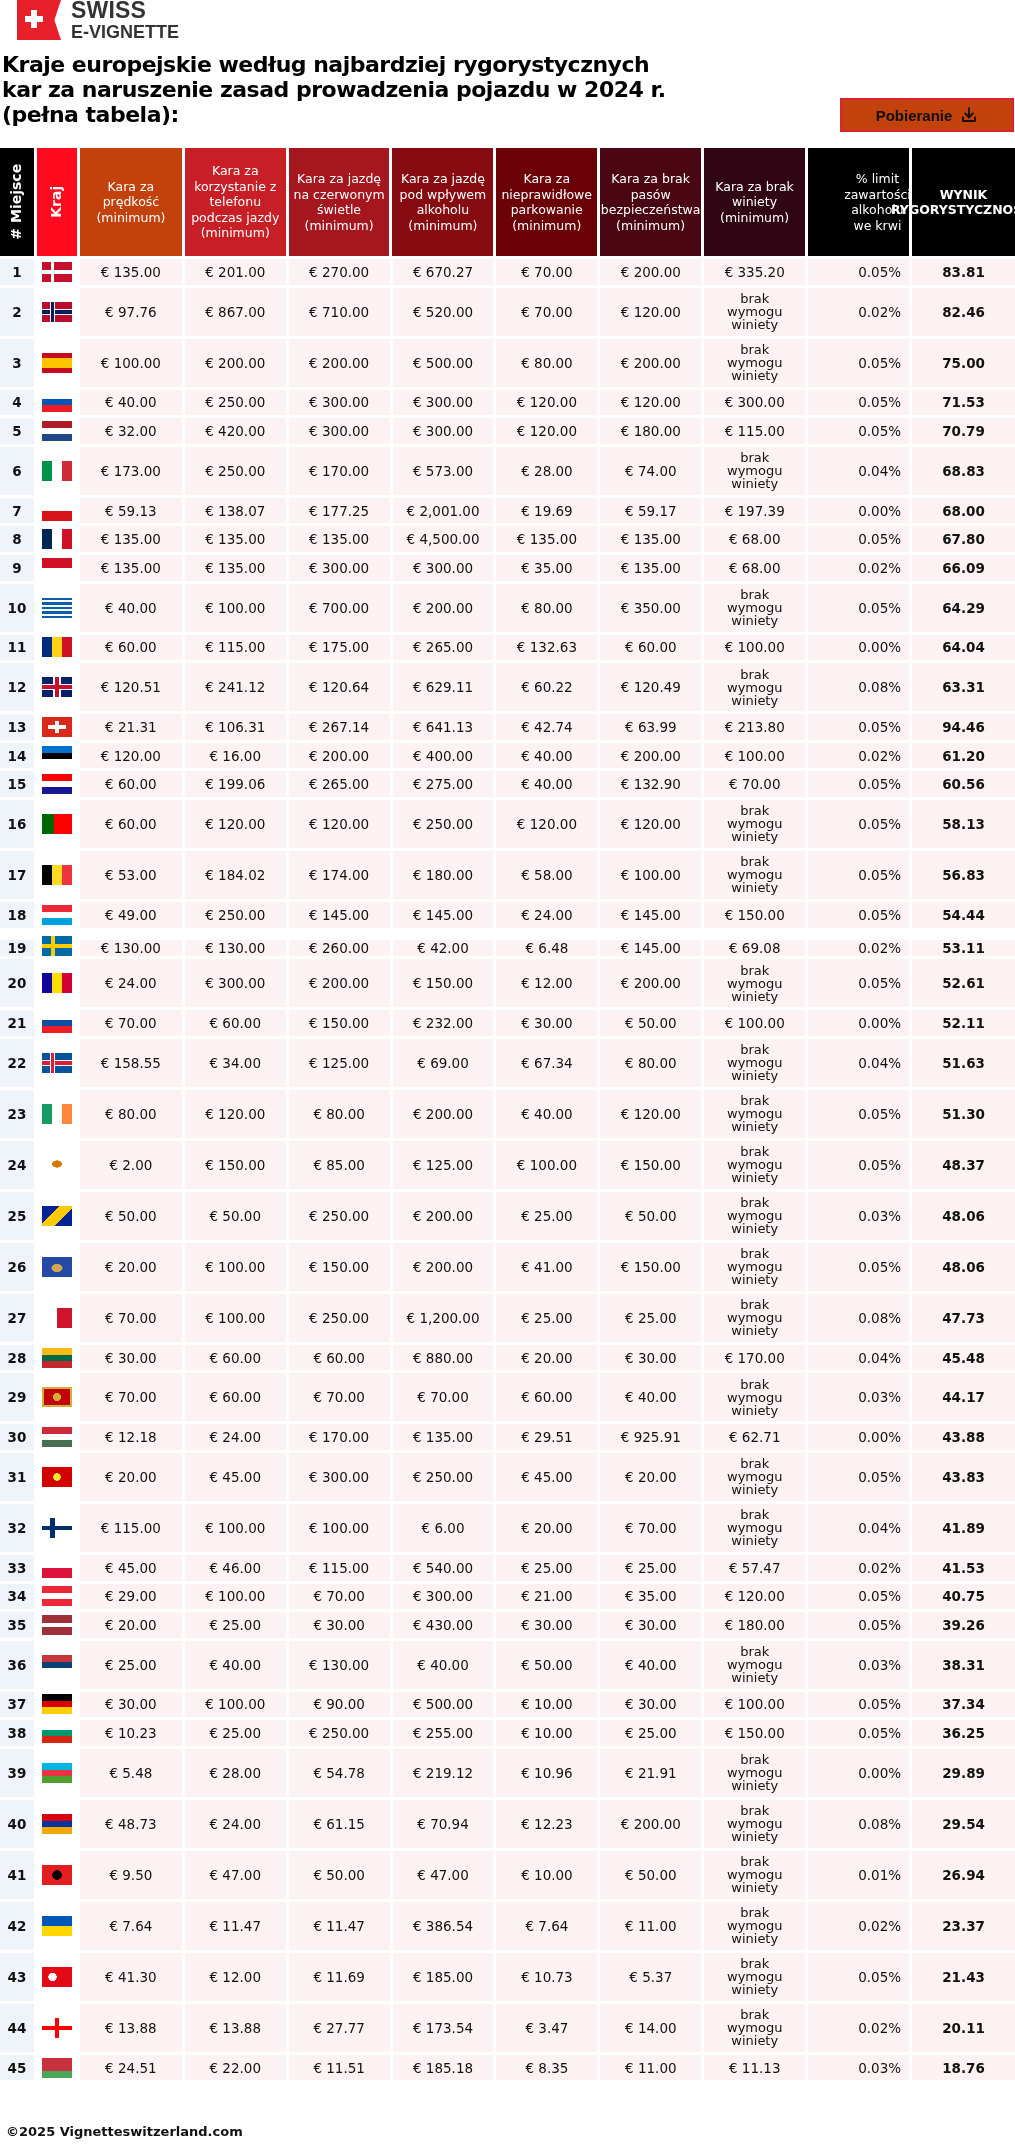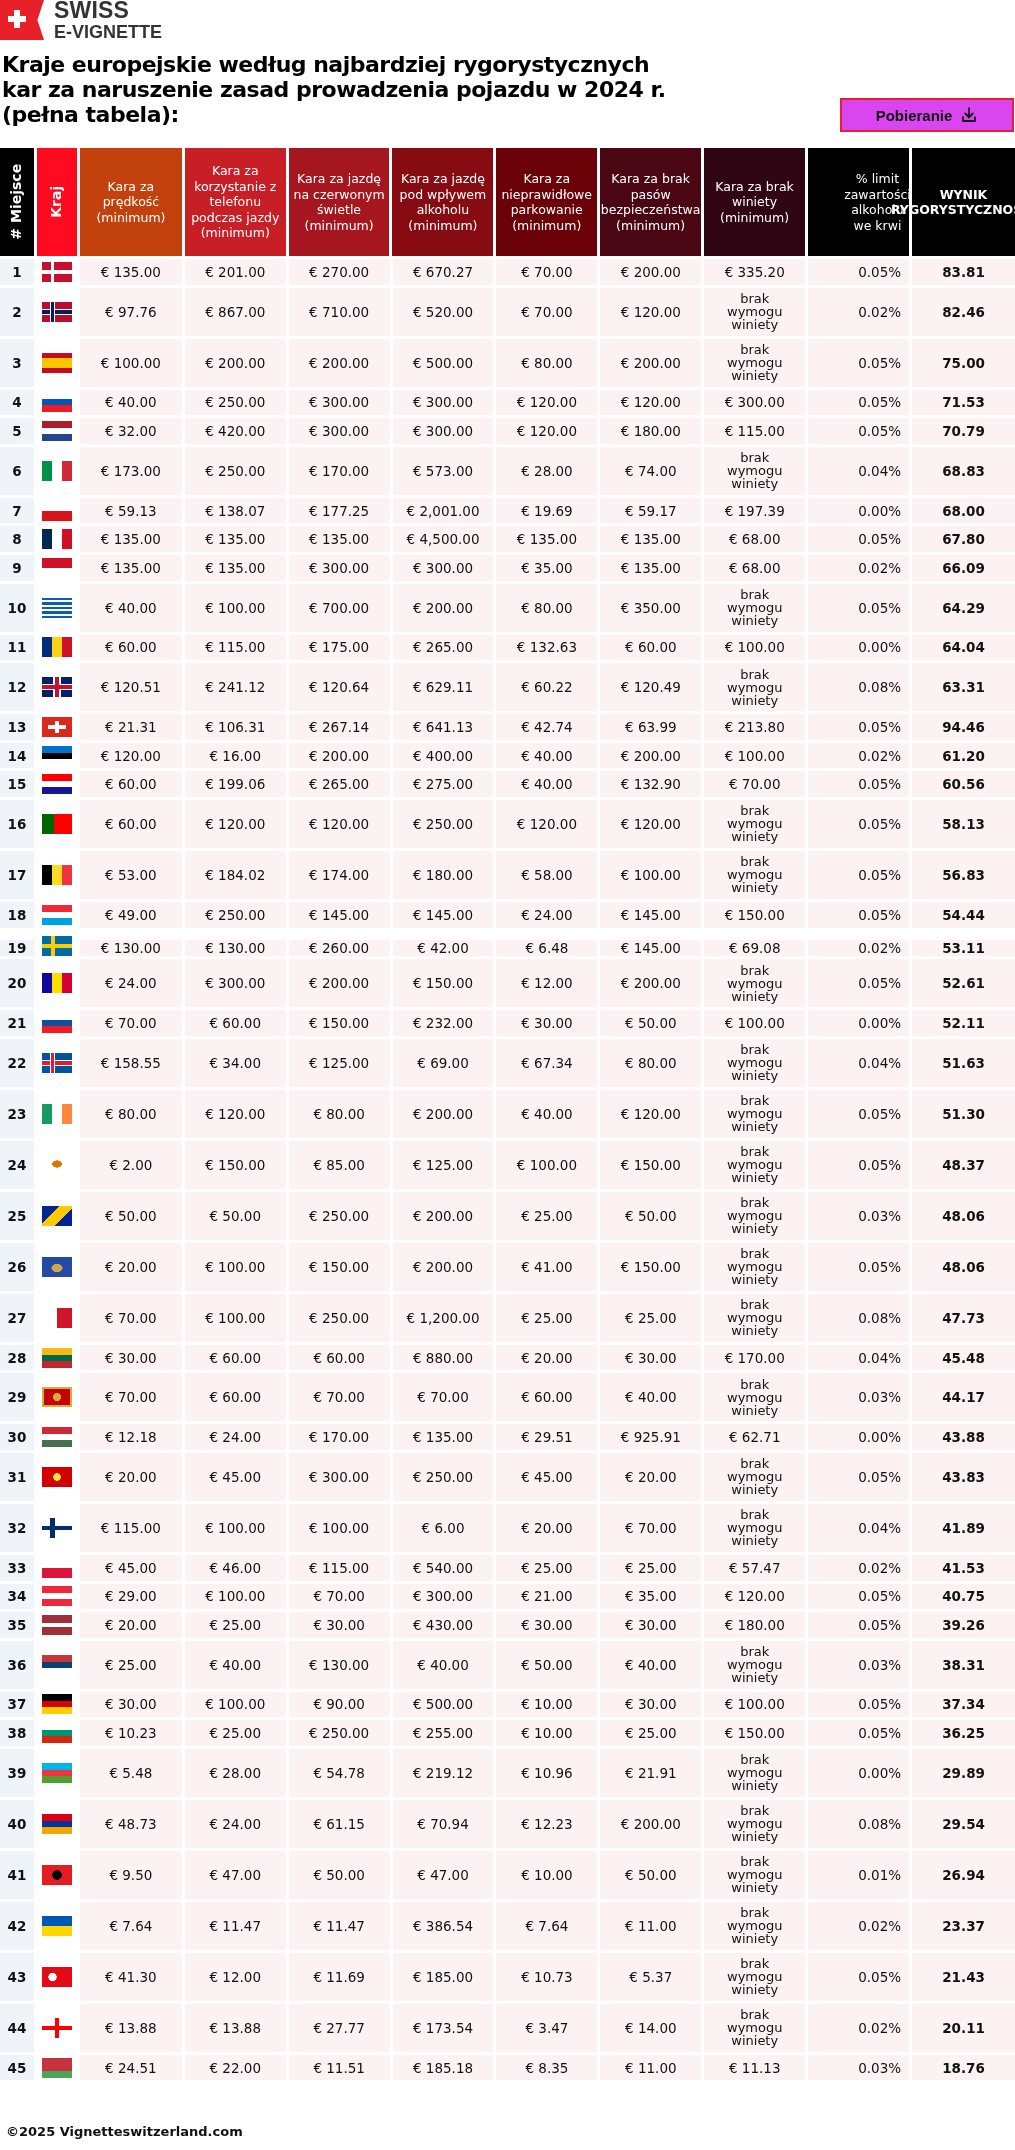--- a/index.html
+++ b/index.html
@@ -1,25 +1,25 @@
 <!DOCTYPE html>
 <html><head>
 <meta charset="utf-8">
 <style>
   * { box-sizing: border-box; margin: 0; padding: 0; }
   body { width: 1015px; height: 2150px; background: #ffffff; font-family: "DejaVu Sans", sans-serif; color: #111; position: relative; overflow: hidden; }
-  .logo { position: absolute; left: 0; top: 0; height: 40px; display: flex; align-items: center; }
+  .logo { position: absolute; left: 17px; top: 0; height: 40px; display: flex; align-items: center; }
   .logo-flag { width: 44px; height: 40px; background: #e8202a; position: relative; clip-path: polygon(0 0, 100% 0, 85% 50%, 100% 100%, 0 100%); }
   .logo-flag .cross-h { position: absolute; left: 8px; top: 16px; width: 18px; height: 6px; background: #fff; }
   .logo-flag .cross-v { position: absolute; left: 14px; top: 10px; width: 6px; height: 18px; background: #fff; }
   .logo-text { margin-left: 10px; line-height: 1; color: #333; font-family: "Liberation Sans", sans-serif; font-weight: bold; }
   .logo-text .l1 { font-size: 23px; letter-spacing: 0.2px; }
   .logo-text .l2 { font-size: 18px; margin-top: 1px; }
   .title { position: absolute; left: 2px; top: 52px; width: 690px; font-family: "DejaVu Sans", sans-serif; font-weight: bold; font-size: 22px; line-height: 25px; color: #000; letter-spacing: -0.5px; }
-  .download-btn { position: absolute; left: 840px; top: 98px; width: 174px; height: 34px; border: 2px solid #e02230; border-radius: 0; background: #d946ef; display: flex; align-items: center; justify-content: center; font-size: 15px; font-weight: 600; color: #111; gap: 8px; cursor: pointer; }
+  .download-btn { position: absolute; left: 840px; top: 98px; width: 174px; height: 34px; border: 2px solid #e02230; border-radius: 0; background: #c2410c; display: flex; align-items: center; justify-content: center; font-size: 15px; font-weight: 600; color: #111; gap: 8px; cursor: pointer; }
   .download-btn svg { width: 18px; height: 18px; }
   .table { position: absolute; left: 0; top: 148px; width: 1015px; }
   .hrow { display: flex; height: 108px; }
   .hcell { height: 108px; color: #fff; font-size: 12.5px; line-height: 15.5px; text-align: center; display: flex; align-items: center; justify-content: center; padding: 0 4px; margin-right: 3px; }
   .hcell.last { margin-right: 0; }
   .hcell.vert span { transform: rotate(-90deg); white-space: nowrap; font-weight: bold; font-size: 14px; display: inline-block; }
   .hcell.bold { font-weight: bold; }
   .brow { display: flex; margin-top: 3px; }
   .cell { display: flex; align-items: center; justify-content: center; font-size: 13.5px; margin-right: 3px; background: #fdf2f3; text-align: center; }
   .cell.last { margin-right: 0; }

